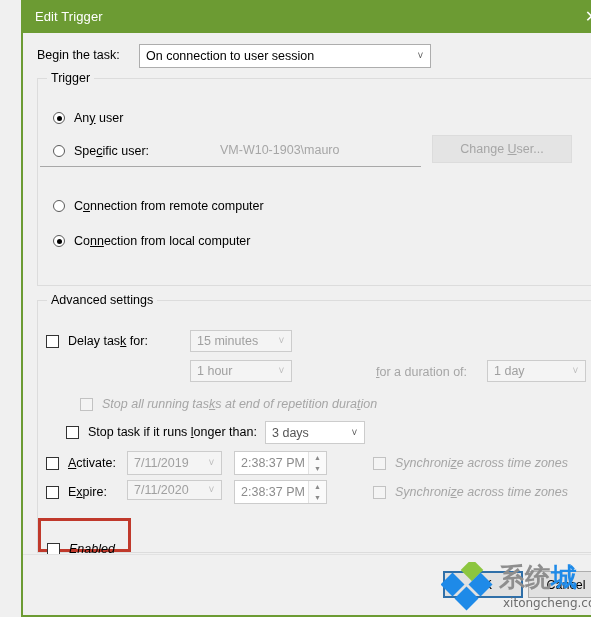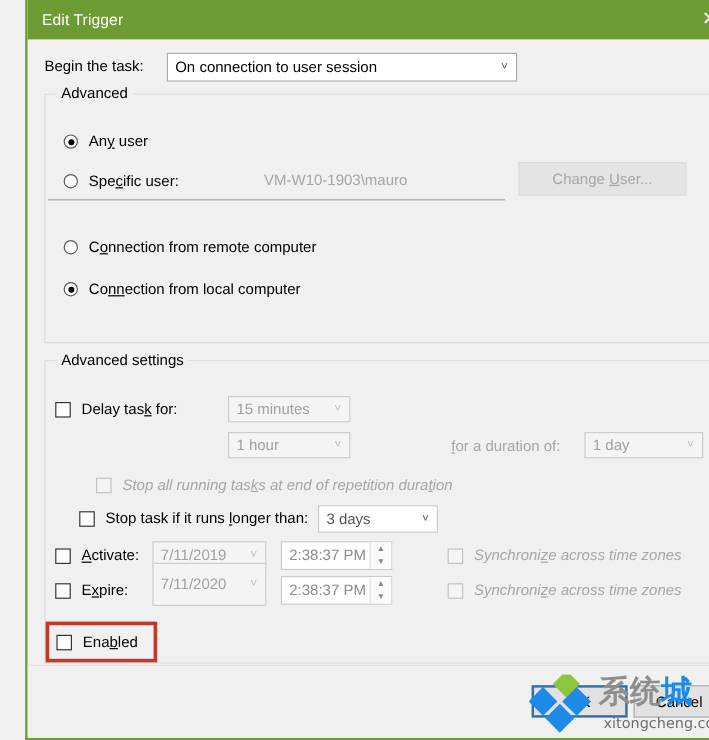--- a/index.html
+++ b/index.html
@@ -273,21 +273,21 @@
 
   
   .enabled-wrap {
     position: absolute;
     left: 15px; top: 485px;
     width: 93px; height: 34px;
     box-sizing: border-box;
     border: 3px solid #c0392b;
   }
   .enabled-wrap .check {
-    left: 6px; top: 7px;
+    left: 6px; top: 21px; font-style: italic;
   }
 
   
   .footer {
     position: absolute;
     left: 0; top: 521px;
     width: 587px;
     height: 59px;
     background: #f0f0f0;
     border-top: 1px solid #e2e2e2;
@@ -362,21 +362,21 @@
 
     <div class="row-begin">
       <span class="lbl-begin">Be<u class="acc">g</u>in the task:</span>
       <div class="combo combo-begin">
         <span class="cval">On connection to user session</span>
         <span class="carrow">˅</span>
       </div>
     </div>
 
     <div class="groupbox gb-settings">
-      <span class="group-legend">Advanced</span>
+      <span class="group-legend">Trigger</span>
     </div>
 
     <div class="radio checked" style="left:30px; top:78px;">
       <span class="rmark"></span>
       <span class="rlabel">An<u class="acc">y</u> user</span>
     </div>
 
     <div class="radio" style="left:30px; top:111px;">
       <span class="rmark"></span>
       <span class="rlabel">Spe<u class="acc">c</u>ific user:</span>
@@ -454,21 +454,21 @@
     </div>
     <div class="check disabled" style="left:350px; top:423px;">
       <span class="cmark"></span>
       <span class="clabel">Synchroni<u class="acc">z</u>e across time zones</span>
     </div>
 
     <div class="check" style="left:23px; top:452px;">
       <span class="cmark"></span>
       <span class="clabel">E<u class="acc">x</u>pire:</span>
     </div>
-    <div class="combo disabled" style="left:104px; top:436px; width:95px; height:36px;">
+    <div class="combo disabled" style="left:104px; top:447px; width:95px; height:20px;">
       <span class="cval">7/11/2020</span>
       <span class="carrow">˅</span>
     </div>
     <div class="spin" style="left:211px; top:447px; width:93px; height:24px;">
       <span class="sval">2:38:37 PM</span>
       <span class="sbtns">
         <span>▲</span>
         <span>▼</span>
       </span>
     </div>

